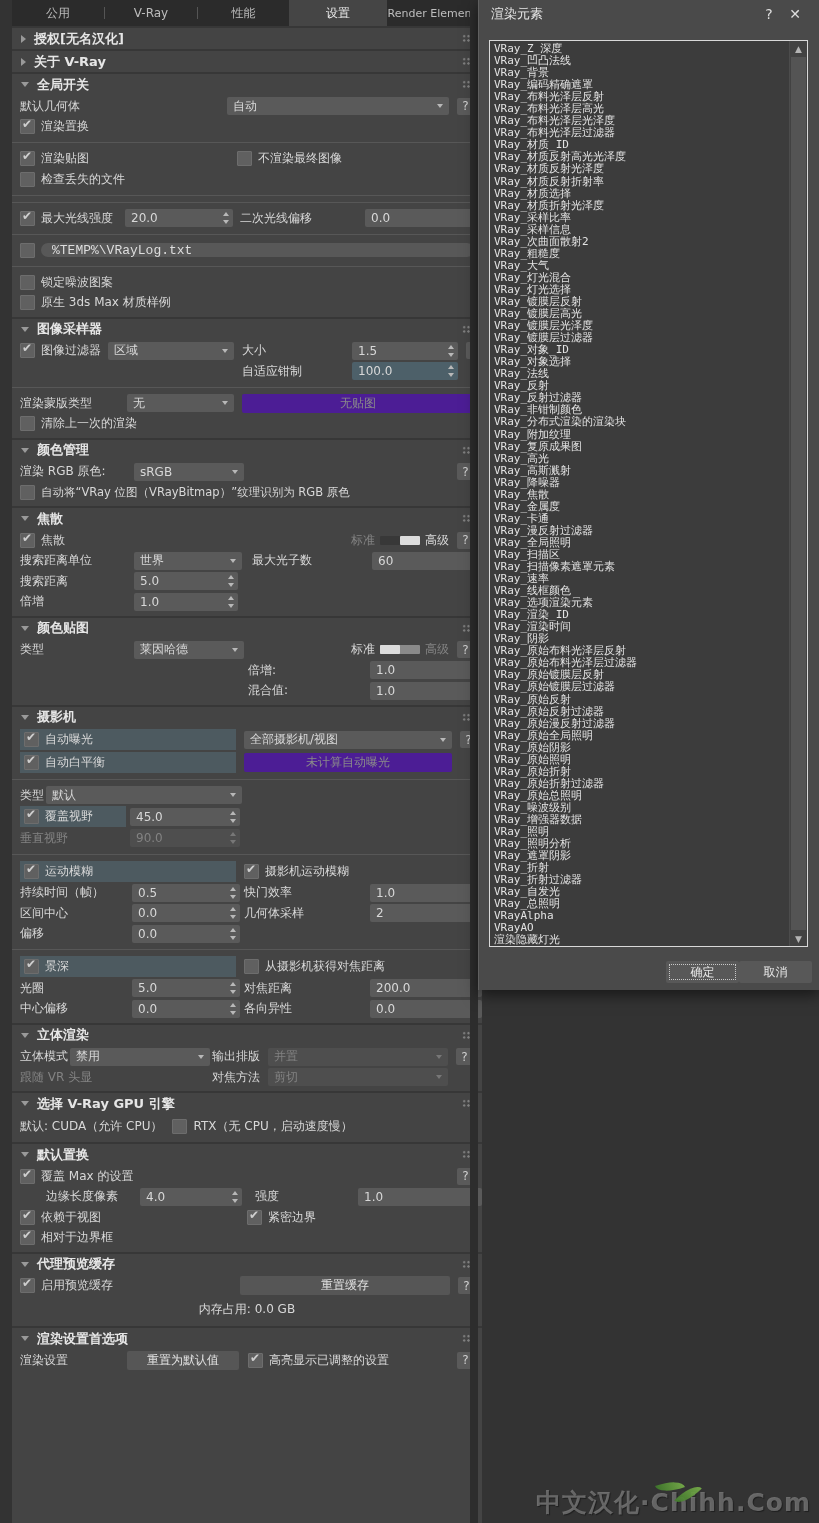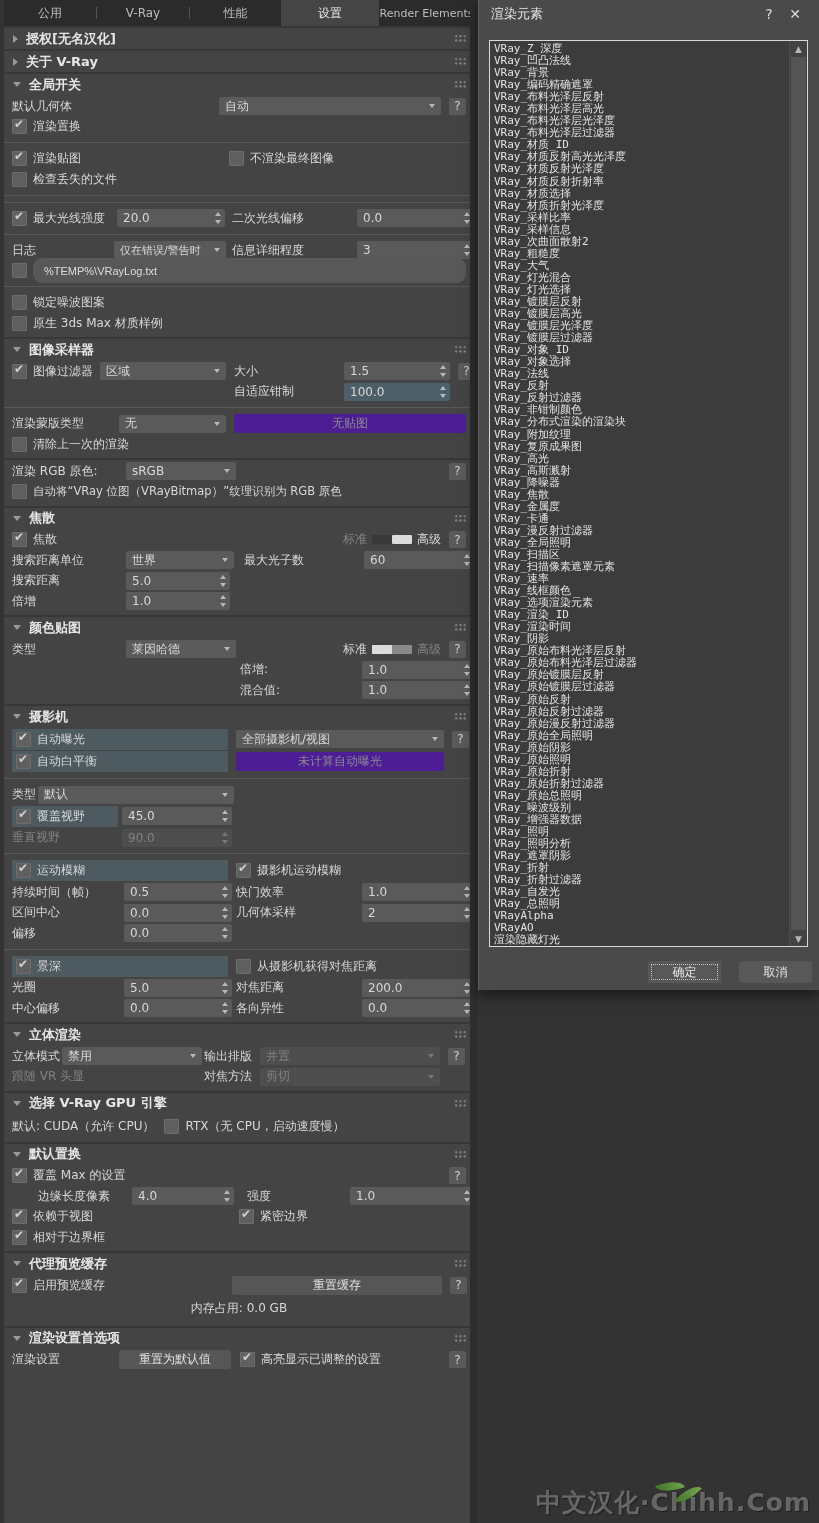--- a/index.html
+++ b/index.html
@@ -1,19 +1,19 @@
 <!DOCTYPE html>
 <html><head>
 <meta charset="utf-8">
 <style>
   html,body{margin:0;padding:0}
   body{width:819px;height:1523px;background:#333;font-family:"DejaVu Sans",sans-serif;
        color:#d8d8d8;font-size:12px;position:relative;overflow:hidden}
   
-  .panel{position:absolute;left:4px;top:0;width:470px;height:1523px;background:#444;overflow:hidden}
+  .panel{position:absolute;left:12px;top:0;width:470px;height:1523px;background:#444;overflow:hidden}
   .tabbar{height:26px;background:#2b2b2b;display:flex;align-items:stretch}
   .tab{display:flex;align-items:center;justify-content:center;color:#bdbdbd;white-space:nowrap}
   .tab.sel{background:#454545;color:#ececec}
   .tabdiv{width:1px;background:#555;margin:7px 0}
   .rollout{border-top:2px solid #373737;padding-bottom:3px}
   .rhead{height:21px;display:flex;align-items:center;padding:0 7px;font-weight:bold;color:#e6e6e6;font-size:13px}
   .arr{width:0;height:0;margin:0 8px 0 2px;flex:none}
   .arr.right{border-left:5px solid #999;border-top:4px solid transparent;border-bottom:4px solid transparent}
   .arr.down{border-top:5px solid #999;border-left:4px solid transparent;border-right:4px solid transparent}
   .grip{margin-left:auto;width:13px;height:9px;flex:none;
@@ -42,39 +42,39 @@
   .spin.dis .sar::after{border-top-color:#777}
   .help{margin-left:8px;width:17px;height:17px;background:#5a5a5a;border-radius:2px;display:flex;
         align-items:center;justify-content:center;color:#cfcfcf;flex:none}
   .help.pushed{margin-left:auto}
   .btn{height:19px;background:#565656;border-radius:2px;display:flex;align-items:center;justify-content:center;color:#e2e2e2;flex:none}
   .btn.dis{color:#8a8a8a;background:#4c1d95}
   .hlbox{display:flex;align-items:center;height:21px;background:#4d5a60;padding-left:4px;flex:none}
   .toggle{display:flex;align-items:center;margin-left:auto}
   .track{width:40px;height:9px;background:#383838;margin:0 5px;position:relative;border-radius:1px}
   .knob{position:absolute;top:0;width:20px;height:9px;background:#dcdcdc;border-radius:1px}
-  .pathfield{flex:1;height:25px;background:#585858;border-radius:9px;display:flex;align-items:center;
-             padding:0 11px;font-family:Liberation Sans, sans-serif;font-size:11px;color:#ddd;white-space:nowrap}
+  .pathfield{flex:1;height:14px;background:#585858;border-radius:9px;display:flex;align-items:center;
+             padding:0 11px;font-family:Liberation Mono, monospace;font-size:13px;color:#ddd;white-space:nowrap}
   .centerrow{display:flex;justify-content:center;align-items:center;height:20px;margin:4px 0}
   .vstrip{position:absolute;left:470px;top:0;width:8px;height:1523px;background:#2d2d2d}
   
   .dialog{position:absolute;left:478px;top:0;width:341px;height:990px;background:#4a4a4a;
           border-left:1px solid #606060;box-shadow:0 5px 14px rgba(0,0,0,.55)}
   .dtitle{height:27px;display:flex;align-items:center;padding:0 12px;color:#e8e8e8;font-size:13px}
   .dtitle .t{flex:1}
   .dhelp,.dclose{width:26px;text-align:center;color:#dedede;font-size:14px}
   .listbox{position:absolute;left:10px;top:40px;width:319px;height:907px;background:#3c3c3c;
            border:1px solid #d9d9d9;display:flex;box-sizing:border-box}
   .list{flex:1;overflow:hidden;padding:2px 0 0 4px}
   .li{height:12.05px;line-height:11.8px;font-size:11px;color:#e3e3e3;white-space:nowrap;
       font-family:"DejaVu Sans Mono","DejaVu Sans",monospace}
   .scroll{width:17px;background:#424242;display:flex;flex-direction:column;align-items:center;border-left:1px solid #4c4c4c}
   .sarrow{height:15px;width:17px;display:flex;align-items:center;justify-content:center;color:#b4b4b4;font-size:9px}
   .thumb{flex:1;width:15px;background:#545454;margin:1px 0}
-  .dbtns{position:absolute;right:8px;bottom:7px;display:flex;gap:18px}
+  .dbtns{position:absolute;right:8px;bottom:7px;display:flex;gap:0}
   .dbtn{width:73px;height:22px;background:#585858;border-radius:2px;display:flex;align-items:center;
         justify-content:center;color:#e8e8e8}
   .dbtn.focus{outline:1px dotted #c8c8c8;outline-offset:-4px}
   
   .watermark{position:absolute;right:8px;bottom:4px;font-size:25px;font-weight:bold;
              color:rgba(158,158,158,.55);letter-spacing:1px;white-space:nowrap;
              text-shadow:1px 1px 1px rgba(0,0,0,.4)}
   .leaf{position:absolute;width:28px;height:11px;background:linear-gradient(90deg,#3f7a2a,#7ab24a);
         border-radius:0 100% 0 100%;opacity:.9}
   .l1{left:120px;top:-5px;transform:rotate(-20deg)}
@@ -157,38 +157,20 @@
         </div>
       <div class="at" style="left:345px">
         <div class="spin" style="width:109px">
           <span>0.0</span>
           <i class="sar"></i>
           </div>
         </div>
     </div>
     <div class="sep"></div>
     <div class="row">
-      <span class="lbl">日志</span>
-      <div class="at" style="left:102px">
-        <div class="dd" style="width:100px">
-          <span style="font-size:11px">仅在错误/警告时</span>
-          <i class="dar"></i>
-          </div>
-        </div>
-      <div class="at" style="left:220px">
-        <span class="lbl">信息详细程度</span>
-        </div>
-      <div class="at" style="left:345px">
-        <div class="spin" style="width:109px">
-          <span>3</span>
-          <i class="sar"></i>
-          </div>
-        </div>
-    </div>
-    <div class="row">
       <span class="cb"></span>
       <div class="pathfield">%TEMP%\VRayLog.txt</div>
     </div>
     <div class="sep"></div>
     <div class="row">
       <span class="cb"></span>
       <span class="lbl">锁定噪波图案</span>
     </div>
     <div class="row">
       <span class="cb"></span>
@@ -246,20 +228,25 @@
         <div class="btn dis" style="width:232px">无贴图</div>
         </div>
     </div>
     <div class="row">
       <span class="cb"></span>
       <span class="lbl">清除上一次的渲染</span>
     </div>
   </div>
 
   <div class="rollout">
+    <div class="rhead">
+      <i class="arr down"></i>
+      <span>颜色管理</span>
+      <i class="grip"></i>
+    </div>
     <div class="row">
       <span class="lbl">渲染 RGB 原色:</span>
       <div class="at" style="left:114px">
         <div class="dd" style="width:98px">
           <span>sRGB</span>
           <i class="dar"></i>
           </div>
         </div>
       <span class="help pushed">?</span>
     </div>

